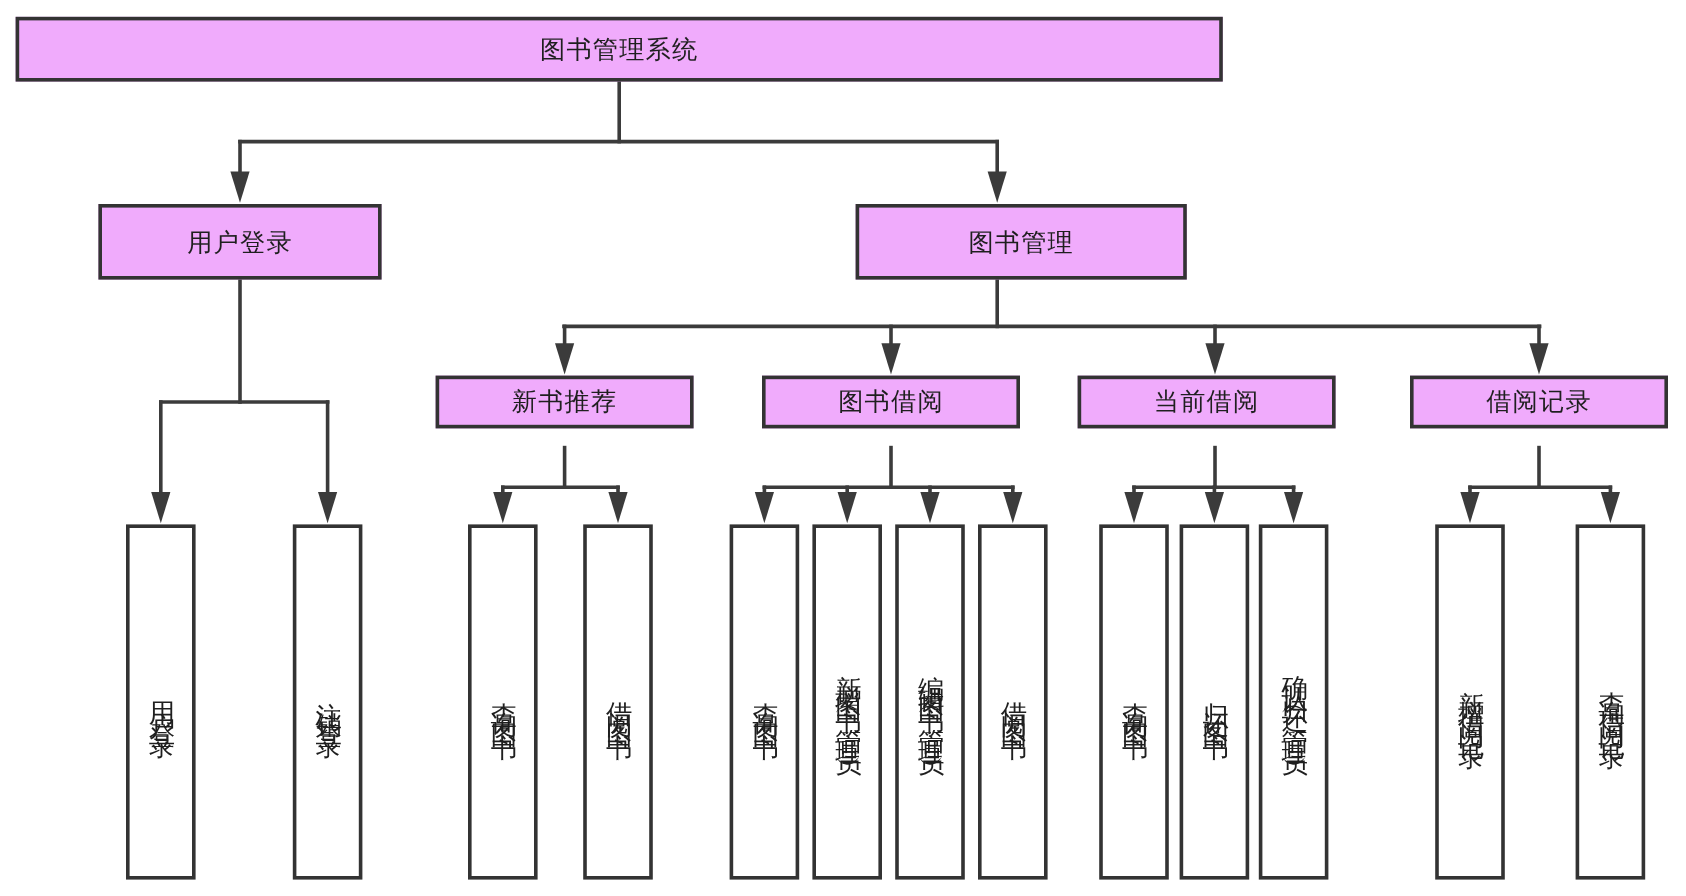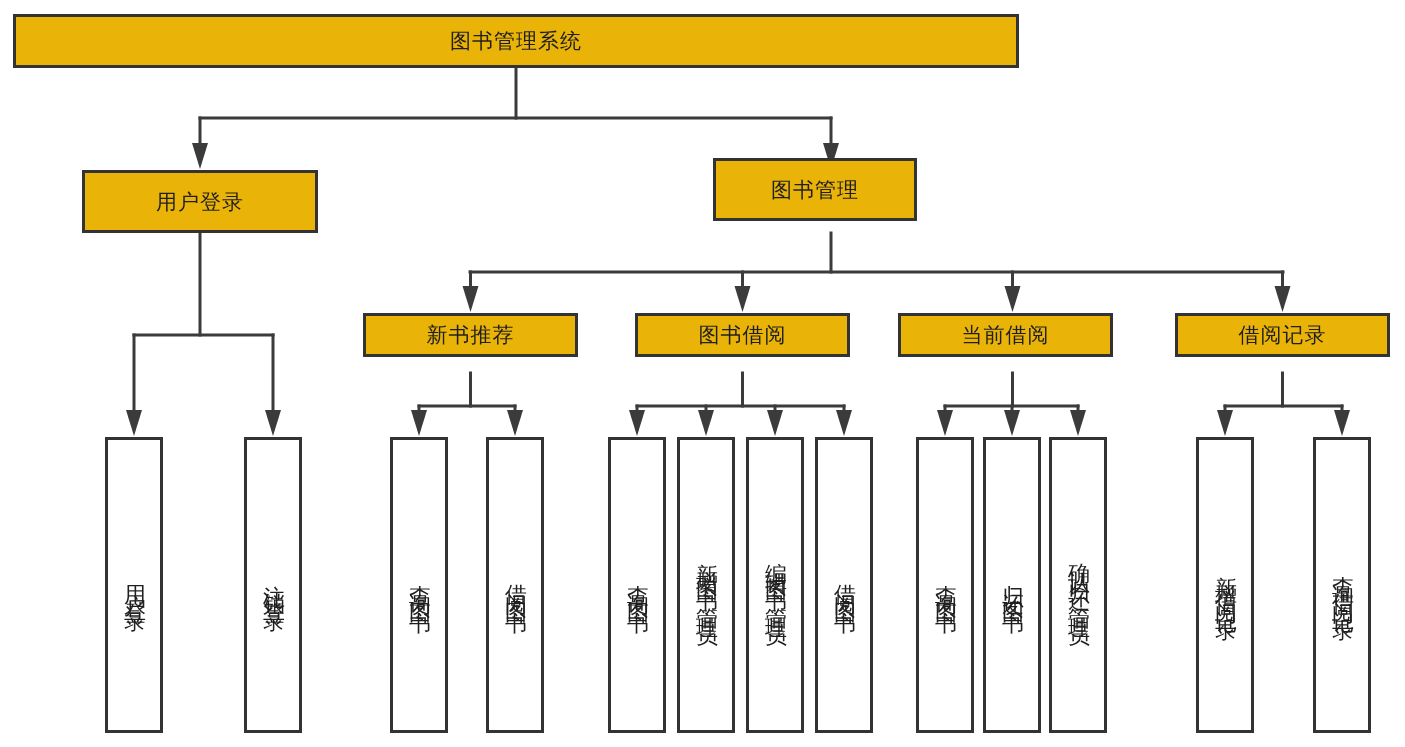--- a/index.html
+++ b/index.html
@@ -9,33 +9,33 @@
     height: 747px;
     background: #ffffff;
     font-family: "Liberation Sans", sans-serif;
     color: #1f1f1f;
     overflow: hidden;
   }
   #wires { position:absolute; left:0; top:0; width:1405px; height:747px; }
 
   .box {
     position: absolute;
-    background: #eab308;
+    background: #f0abfc;
     border: 3px solid #333333;
     box-sizing: border-box;
     display: flex;
     align-items: center;
     justify-content: center;
     z-index: 2;
     font-family: Liberation Mono, monospace;
   }
   .h-label { font-size: 21px; letter-spacing: 1px; white-space: nowrap; }
   .root  { left:13px;  top:14px;  width:1006px; height:54px; }
   .l2a   { left:82px;  top:170px; width:236px;  height:63px; }
-  .l2b   { left:713px; top:158px; width:204px;  height:63px; }
+  .l2b   { left:713px; top:170px; width:276px;  height:63px; }
   .l3    { top:313px; width:215px; height:44px; }
   .l3a   { left:363px; }
   .l3b   { left:635px; }
   .l3c   { left:898px; }
   .l3d   { left:1175px; }
 
   .leaf {
     position: absolute;
     top: 437px;
     width: 58px;

